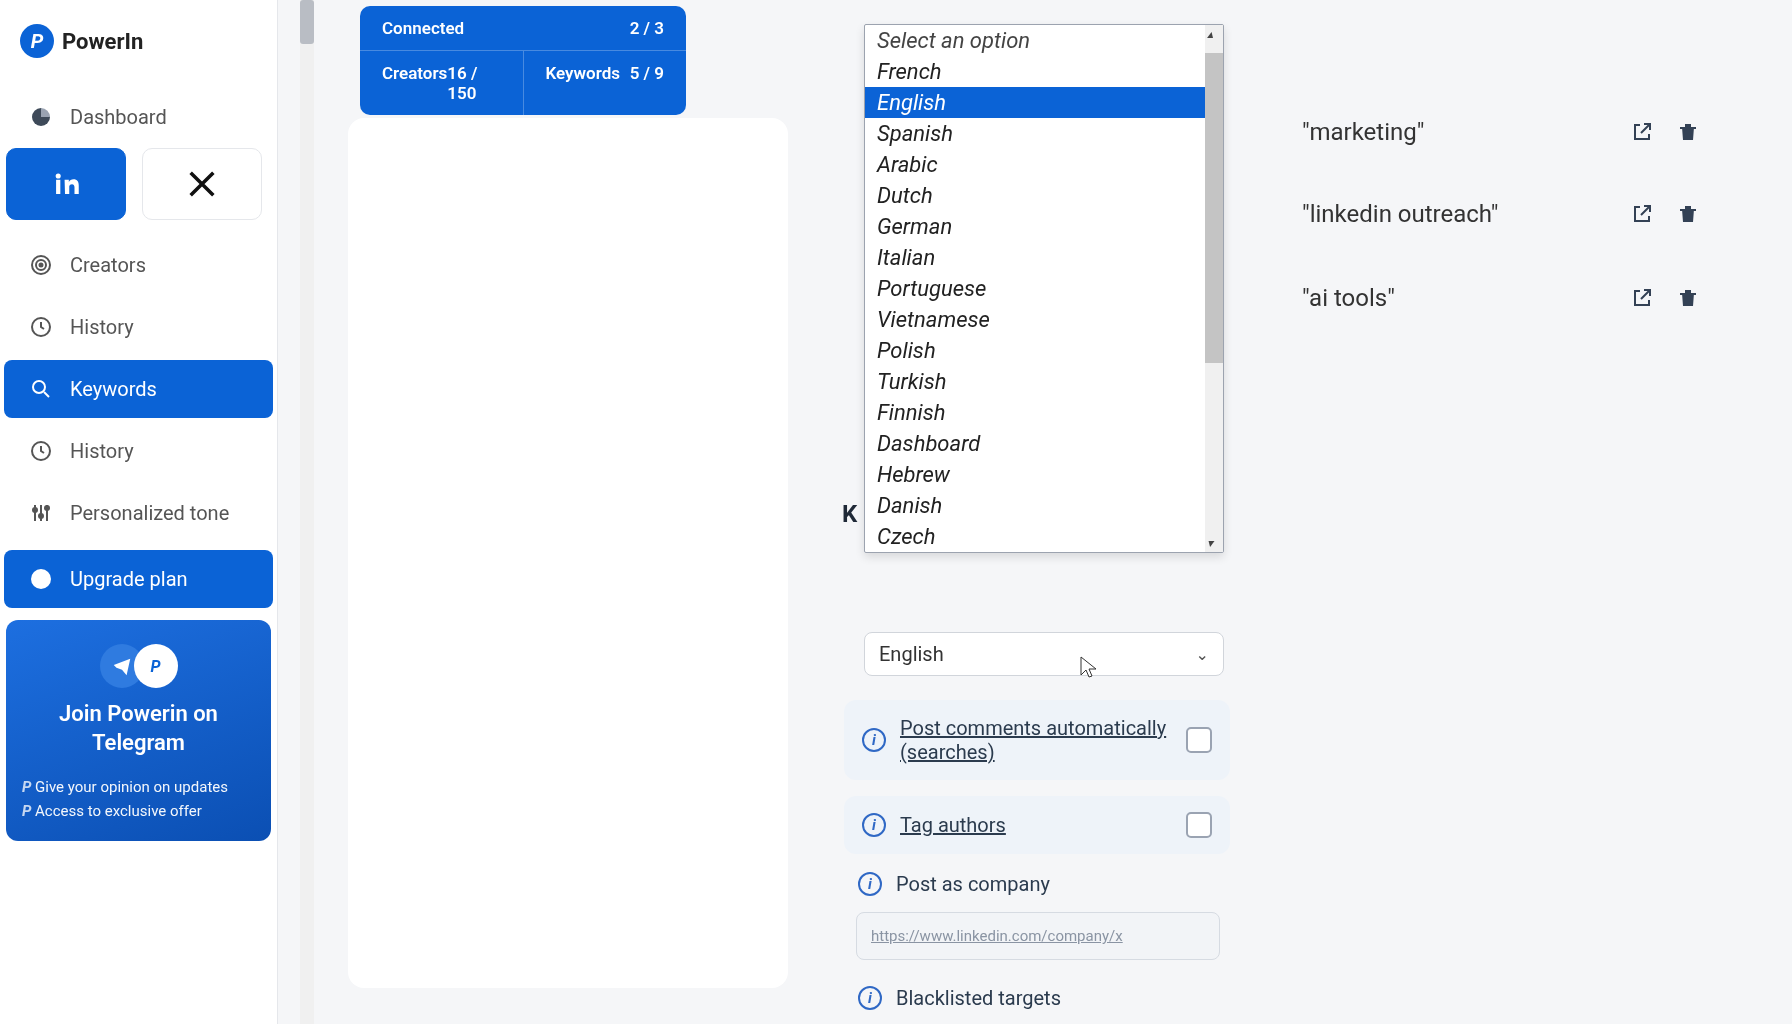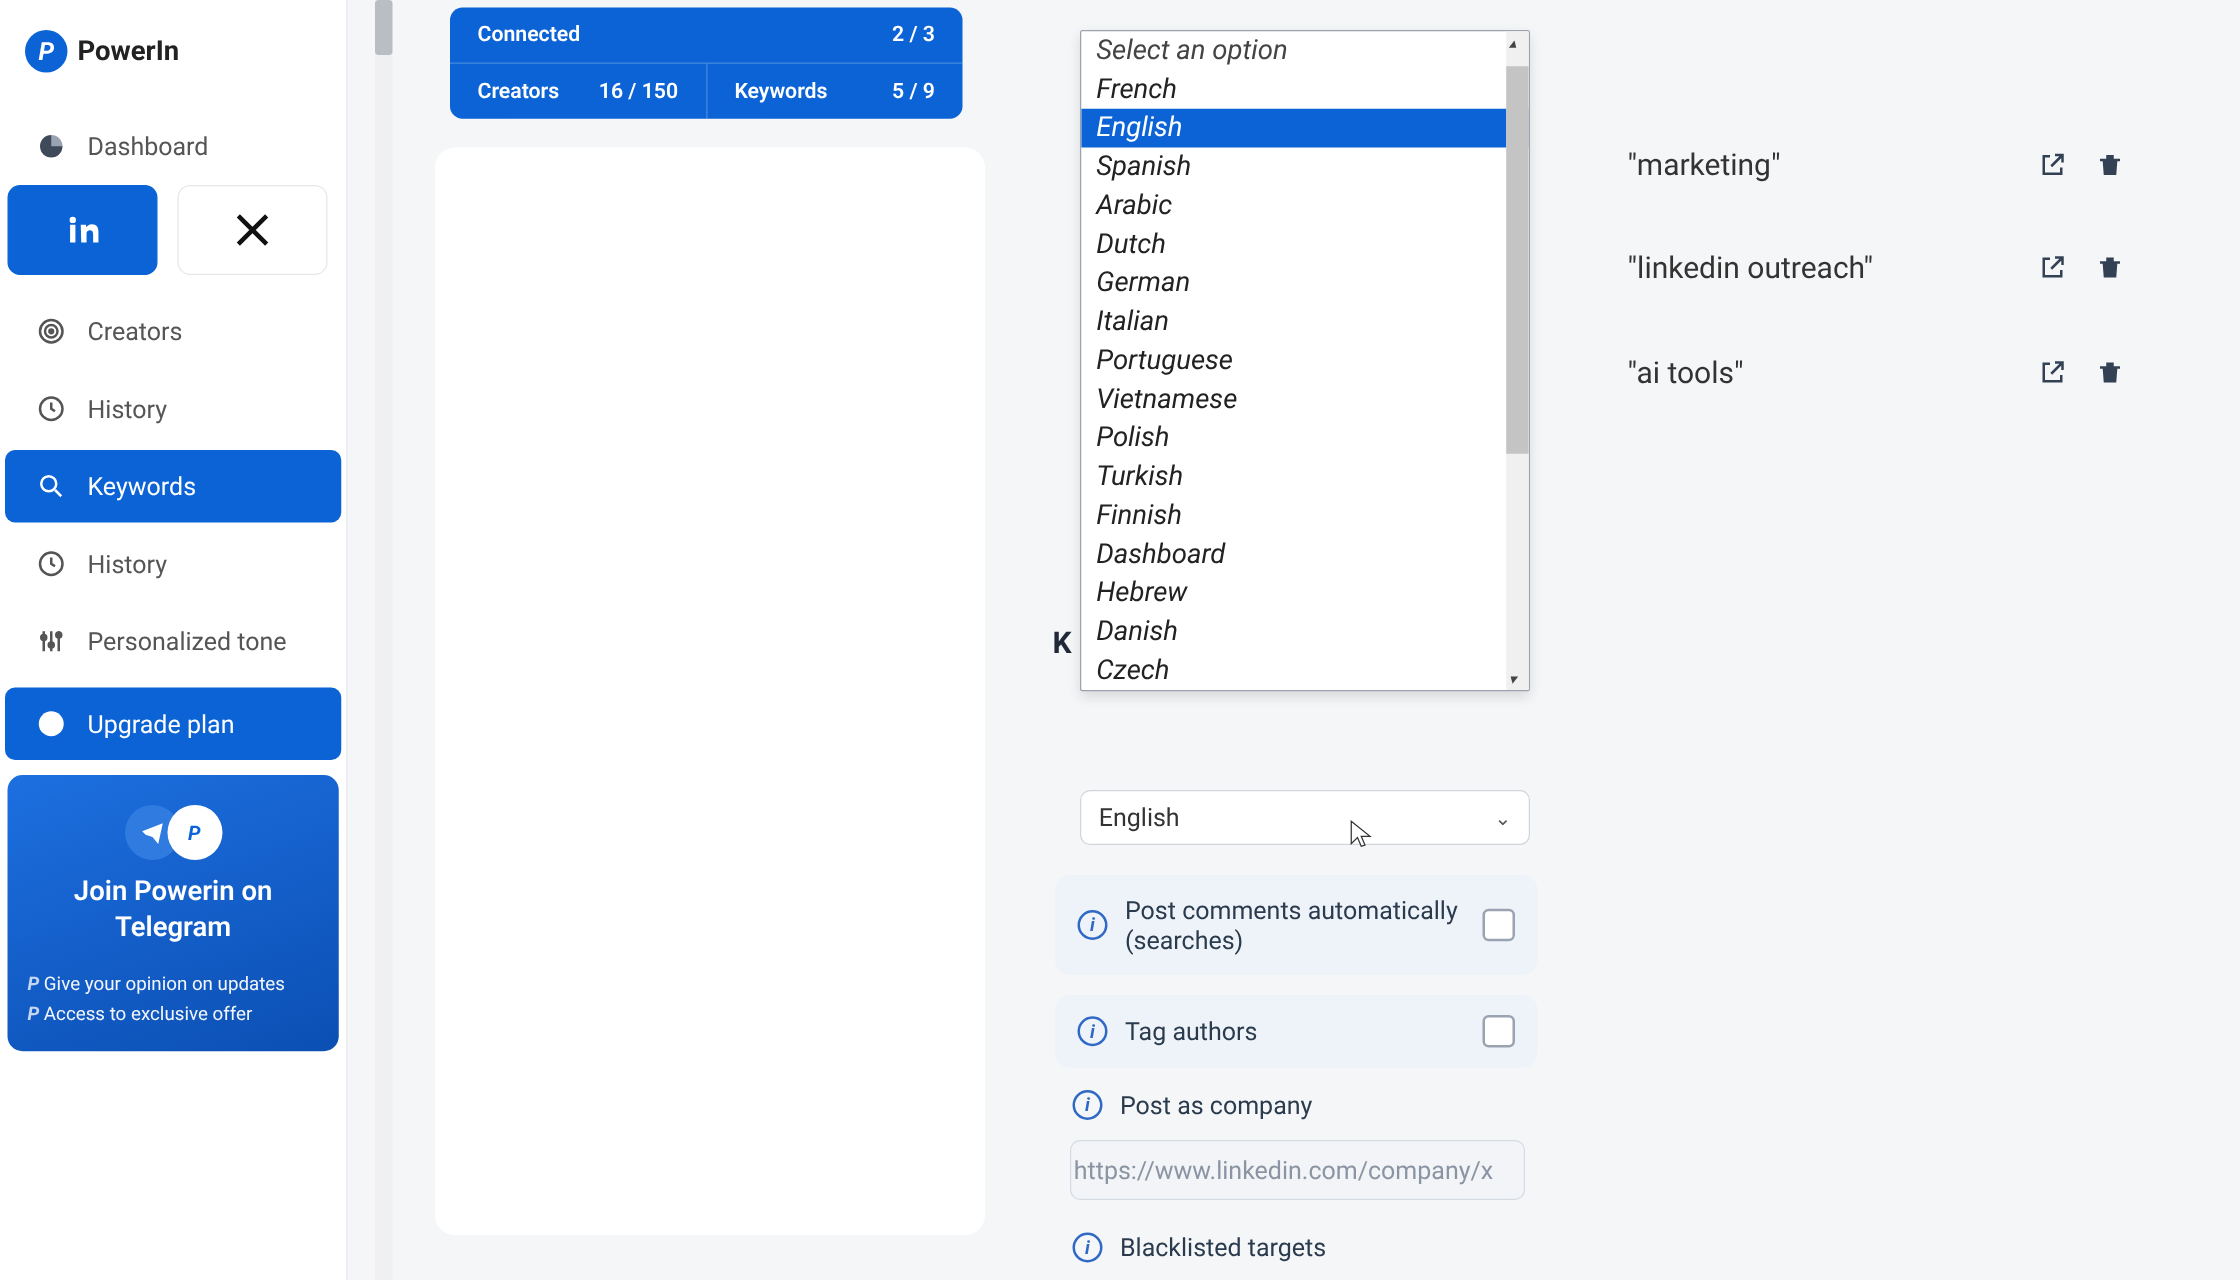--- a/index.html
+++ b/index.html
@@ -24,21 +24,21 @@
 
 .promo { margin: 6px; background: linear-gradient(160deg,#1d6fe0,#0b4fb3); border-radius: 12px; color:#fff; padding: 24px 16px 18px 16px; text-align:center; }
 .promo-icons { display:flex; justify-content:center; gap:-10px; margin-bottom:12px; }
 .promo-circle { width:44px; height:44px; border-radius:50%; background:#2f7be0; display:flex; align-items:center; justify-content:center; }
 .promo-circle.white { background:#fff; margin-left:-10px; }
 .promo-title { font-size: 22px; font-weight:600; line-height:1.3; margin-bottom:18px;}
 .promo-list { text-align:left; font-size:15px; opacity:.95; }
 .promo-list div { padding:3px 0; }
 
 
-.stats { position:absolute; left:360px; top:6px; width:410px; background:#0b63d6; border-radius:10px; color:#fff; font-size:17px; overflow:hidden; }
+.stats { position:absolute; left:360px; top:6px; width:326px; background:#0b63d6; border-radius:10px; color:#fff; font-size:17px; overflow:hidden; }
 .stats-row { display:flex; }
 .stats-cell { flex:1; padding:12px 22px; display:flex; justify-content:space-between; border-right:1px solid rgba(255,255,255,.25); }
 .stats-cell:last-child { border-right:none; }
 .stats-top { padding:12px 22px; display:flex; justify-content:space-between; border-bottom:1px solid rgba(255,255,255,.25);}
 .stat-label { font-weight:600; }
 .stat-val { font-weight:600; }
 
 
 .white-panel { position:absolute; left:348px; top:118px; width:440px; height:870px; background:#fff; border-radius:16px; }
 .keyword-head { position:absolute; left:842px; top:500px; font-size:24px; font-weight:700; color:#1f2937; }
@@ -54,31 +54,31 @@
 .dd-arrow { position:absolute; right:2px; width:14px; height:14px; font-size:12px; color:#444; }
 .dd-arrow.up{ top:2px; } .dd-arrow.down{ bottom:2px; }
 
 
 .select-field { position:absolute; left:864px; top:632px; width:360px; height:44px; border:1px solid #d1d5db; border-radius:8px; background:#fff; display:flex; align-items:center; justify-content:space-between; padding:0 14px; font-size:20px; color:#333; }
 .select-field .chev { font-size:16px; color:#555; }
 
 
 .toggle-card { position:absolute; left:844px; width:386px; background:#eef3f9; border-radius:12px; padding:16px 18px; display:flex; align-items:center; gap:14px; }
 .toggle-card .info-ic { width:24px; height:24px; border:2px solid #2f68c5; border-radius:50%; display:flex; align-items:center; justify-content:center; color:#2f68c5; font-size:15px; font-weight:700; font-style:italic; }
-.toggle-card .label { flex:1; font-size:20px; color:#2b3b4e; }
+.toggle-card .label { flex:1; font-size:20px; color:#2b3b4e;text-decoration:underline; }
 .toggle-card .chk { width:26px; height:26px; border:2px solid #9aa3b2; border-radius:5px; background:#fff; }
 .tc1 { top:700px; }
 .tc2 { top:796px; }
 
 .plain-row { position:absolute; left:858px; width:372px; display:flex; align-items:center; gap:14px; font-size:20px; color:#2b3b4e; }
 .plain-row .info-ic { width:24px; height:24px; border:2px solid #2f68c5; border-radius:50%; display:flex; align-items:center; justify-content:center; color:#2f68c5; font-size:15px; font-weight:700; font-style:italic; }
 .pr1 { top:872px; }
 .pr2 { top:986px; }
 
-.company-input { position:absolute; left:856px; top:912px; width:364px; height:48px; border:1px solid #d6dbe2; background:#f2f4f7; border-radius:8px; padding:0 2px; font-size:20px; color:#8a94a3; display:flex; align-items:center;}
+.company-input { position:absolute; left:856px; top:912px; width:364px; height:48px; border:1px solid #d6dbe2; background:#f2f4f7; border-radius:8px; padding:0 14px; font-size:15px; color:#8a94a3; display:flex; align-items:center;text-decoration:underline;}
 
 
 .kw-item { position:absolute; left:1302px; width:400px; display:flex; align-items:center; gap:18px; font-size:24px; color:#333; }
 .kw-item .kw-text { flex:1; }
 .kw-item .act { width:28px; height:28px; color:#334155; cursor:pointer; display:flex; align-items:center; justify-content:center;}
 .kw-item .act svg { width:24px; height:24px; stroke: currentColor; fill:none; stroke-width:2; }
 .kw-item .act.trash svg { fill: currentColor; stroke:none; }
 
 
 .cursor { position:absolute; left:1080px; top:656px; width:18px; height:24px; }

